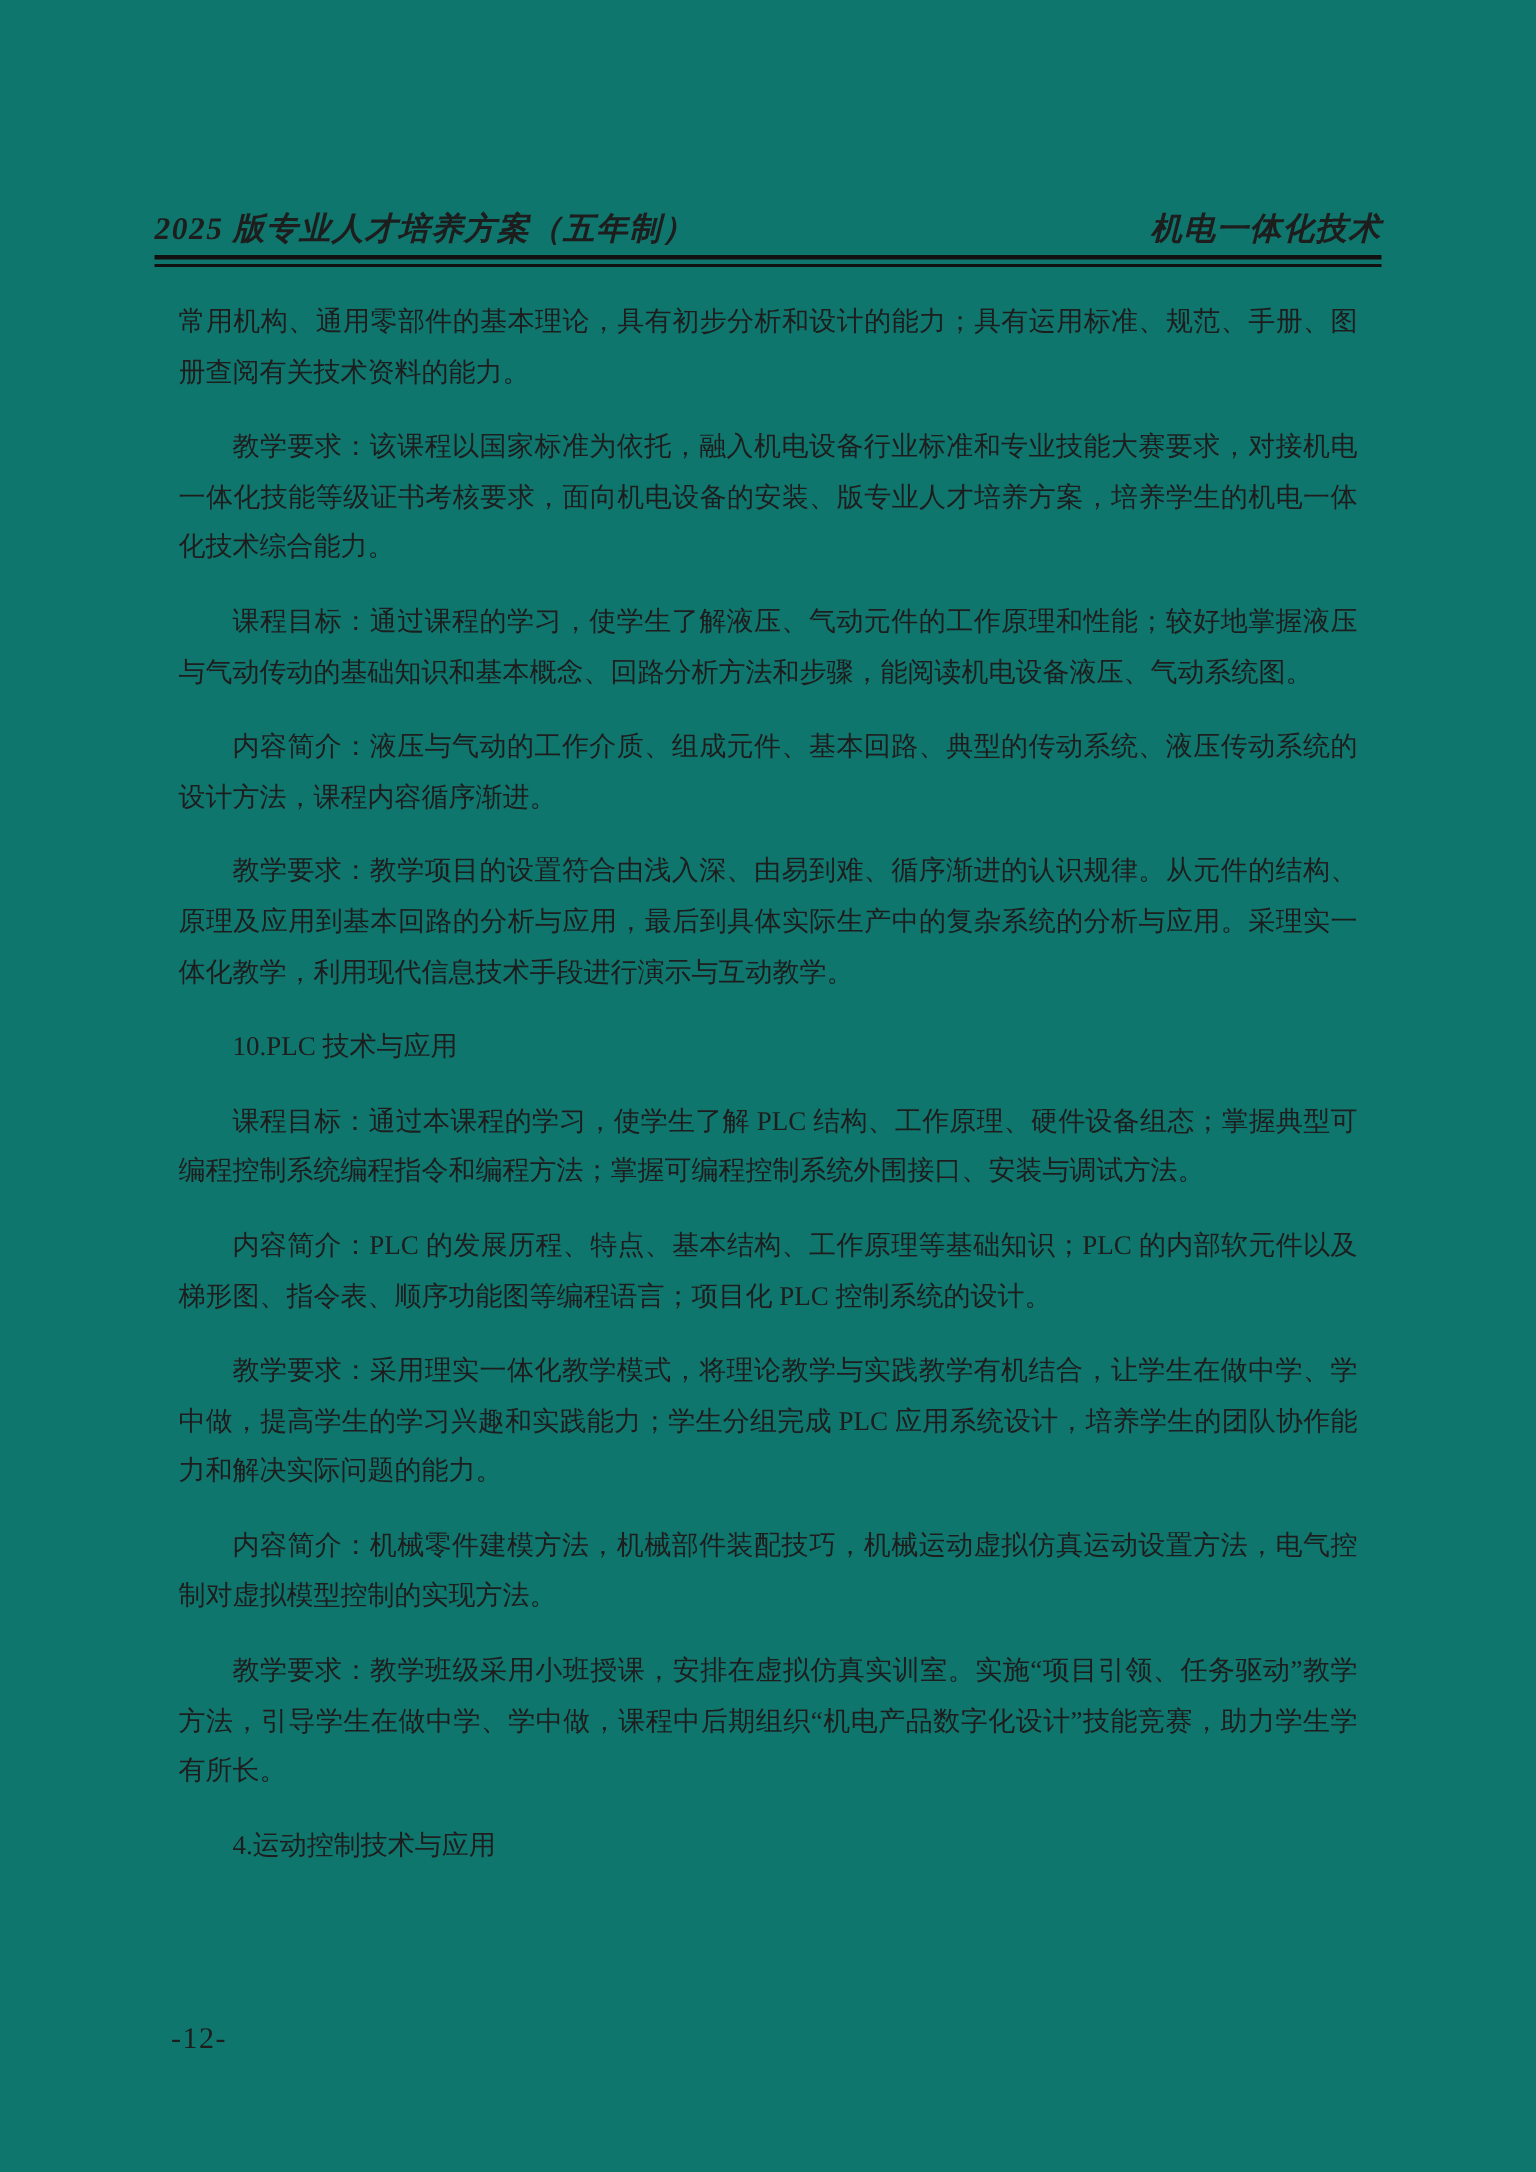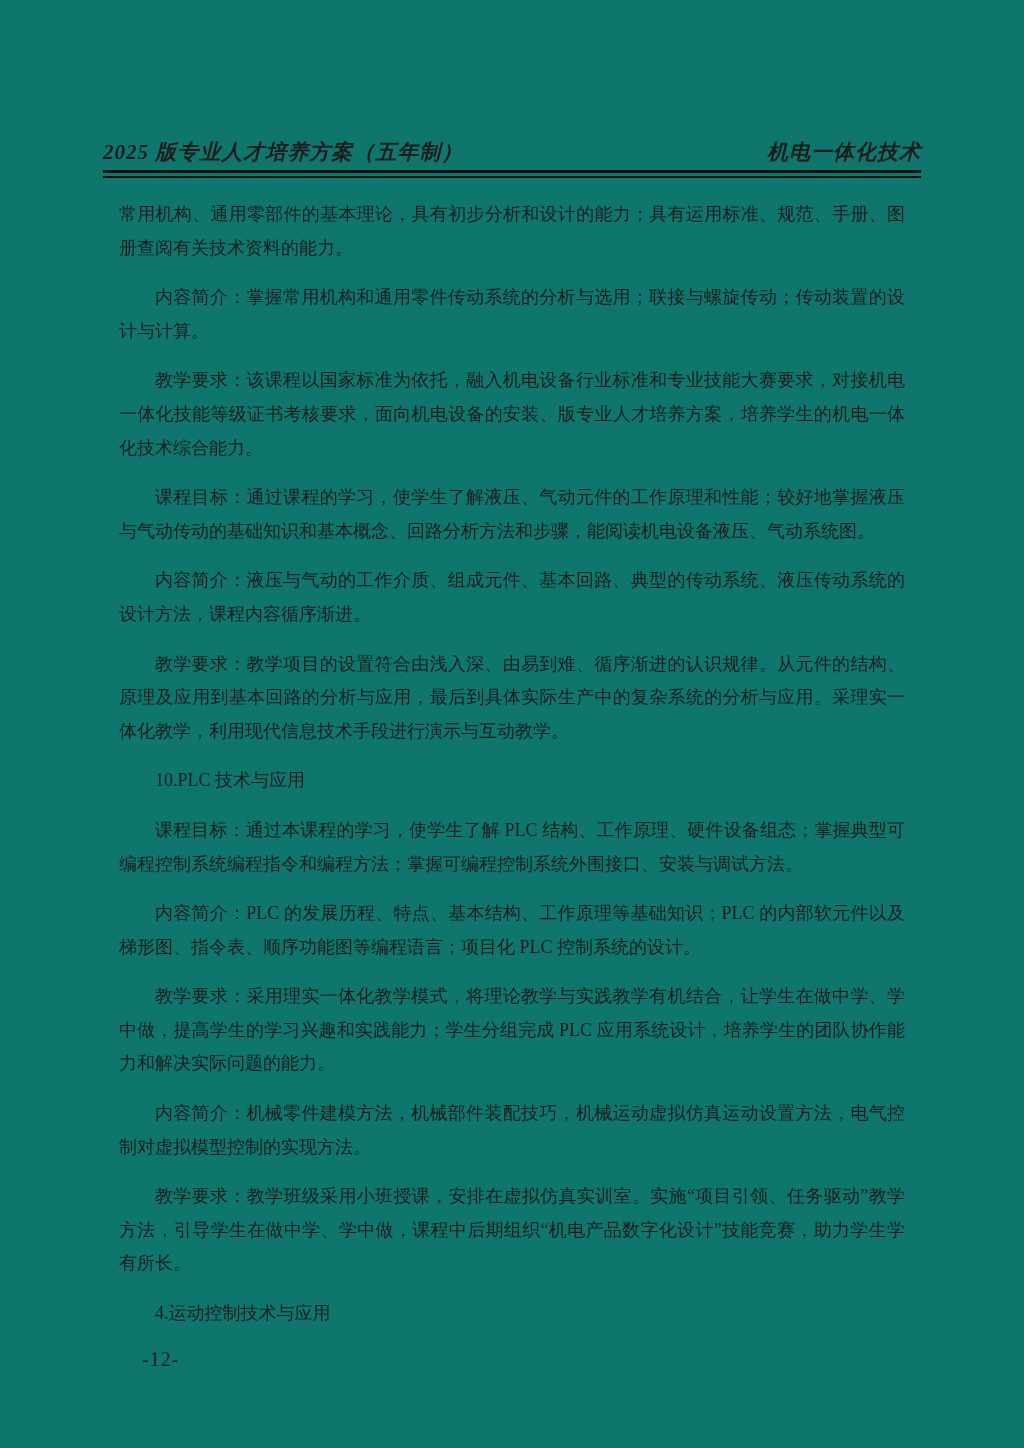--- a/index.html
+++ b/index.html
@@ -58,39 +58,37 @@
   .para.indent {
     text-indent: 2em;
   }
   
   .page-number {
     position: absolute;
     left: 114px;
     top: 1348px;
     font-size: 20px;
     letter-spacing: 1px;
-    margin-left: 28px;
   }
 </style>
 </head>
 <body>
 
 <div class="page">
 
   <div class="page-header">
     <span>2025 版专业人才培养方案（五年制）</span>
     <span>机电一体化技术</span>
   </div>
 
   <div class="header-rule"></div>
 
   <div class="doc-body">
 
   <p class="para">常用机构、通用零部件的基本理论，具有初步分析和设计的能力；具有运用标准、规范、手册、图册查阅有关技术资料的能力。</p>
-      <p class="para indent">内容简介：掌握常用机构和通用零件传动系统的分析与选用；联接与螺旋传动；传动装置的设计与计算。</p>
       <p class="para indent">教学要求：该课程以国家标准为依托，融入机电设备行业标准和专业技能大赛要求，对接机电一体化技能等级证书考核要求，面向机电设备的安装、版专业人才培养方案，培养学生的机电一体化技术综合能力。</p>
       <p class="para indent">课程目标：通过课程的学习，使学生了解液压、气动元件的工作原理和性能；较好地掌握液压与气动传动的基础知识和基本概念、回路分析方法和步骤，能阅读机电设备液压、气动系统图。</p>
       <p class="para indent">内容简介：液压与气动的工作介质、组成元件、基本回路、典型的传动系统、液压传动系统的设计方法，课程内容循序渐进。</p>
       <p class="para indent">教学要求：教学项目的设置符合由浅入深、由易到难、循序渐进的认识规律。从元件的结构、原理及应用到基本回路的分析与应用，最后到具体实际生产中的复杂系统的分析与应用。采理实一体化教学，利用现代信息技术手段进行演示与互动教学。</p>
       <p class="para indent">10.PLC 技术与应用</p>
       <p class="para indent">课程目标：通过本课程的学习，使学生了解 PLC 结构、工作原理、硬件设备组态；掌握典型可编程控制系统编程指令和编程方法；掌握可编程控制系统外围接口、安装与调试方法。</p>
       <p class="para indent">内容简介：PLC 的发展历程、特点、基本结构、工作原理等基础知识；PLC 的内部软元件以及梯形图、指令表、顺序功能图等编程语言；项目化 PLC 控制系统的设计。</p>
       <p class="para indent">教学要求：采用理实一体化教学模式，将理论教学与实践教学有机结合，让学生在做中学、学中做，提高学生的学习兴趣和实践能力；学生分组完成 PLC 应用系统设计，培养学生的团队协作能力和解决实际问题的能力。</p>
       <p class="para indent">内容简介：机械零件建模方法，机械部件装配技巧，机械运动虚拟仿真运动设置方法，电气控制对虚拟模型控制的实现方法。</p>
       <p class="para indent">教学要求：教学班级采用小班授课，安排在虚拟仿真实训室。实施“项目引领、任务驱动”教学方法，引导学生在做中学、学中做，课程中后期组织“机电产品数字化设计”技能竞赛，助力学生学有所长。</p>

